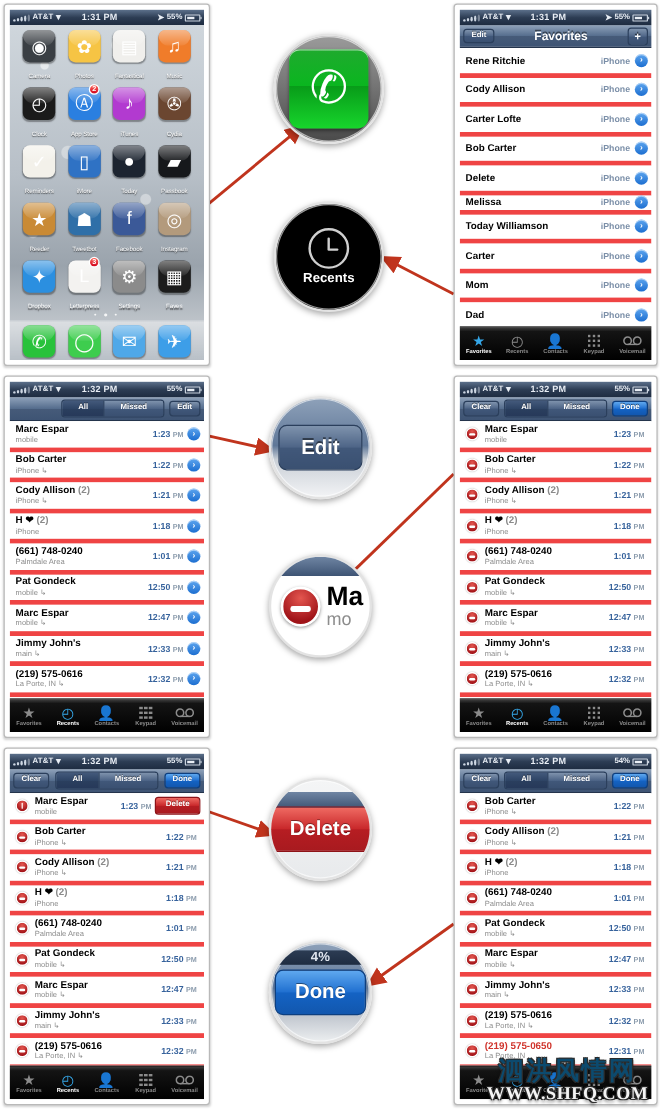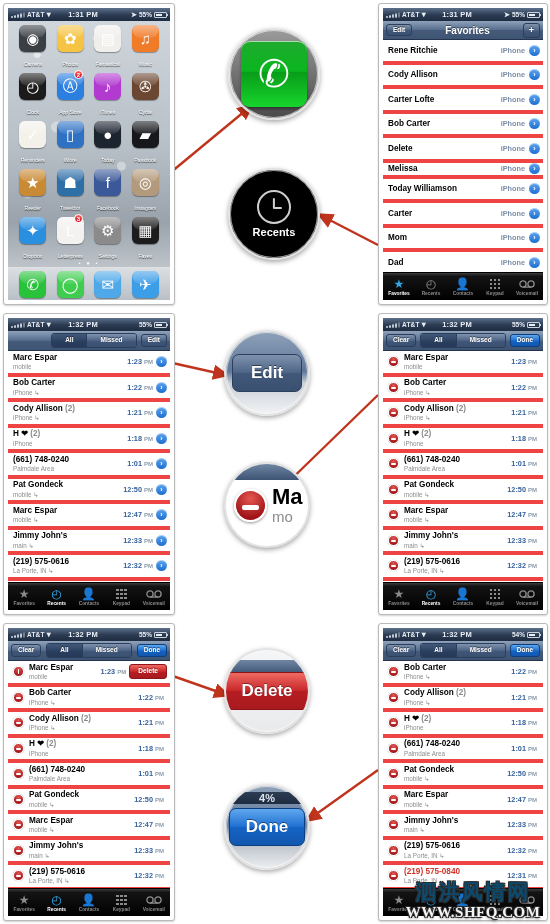--- a/index.html
+++ b/index.html
@@ -1070,21 +1070,21 @@
             <div class="minus"></div>
             <div class="texts">
               <div class="name">(219) 575-0616</div>
               <div class="sub">La Porte, IN ↳</div>
             </div>
             <div class="right">12:32 <span class="ampm">PM</span></div>
           </div>
           <div class="row">
             <div class="minus"></div>
             <div class="texts">
-              <div class="name red">(219) 575-0840</div>
+              <div class="name red">(219) 575-0650</div>
               <div class="sub">La Porte, IN</div>
             </div>
             <div class="right">12:31 <span class="ampm">PM</span></div>
           </div>
         </div>
       <div class="tabbar" id="tb5">
           <div class="tab">
             <div class="ti">★</div>
             <div class="tl">Favorites</div>
           </div>

